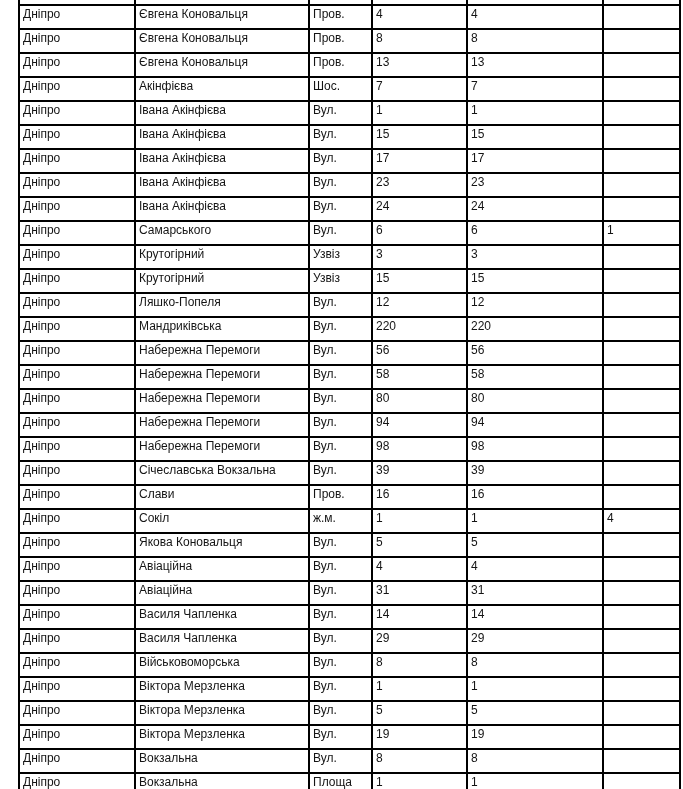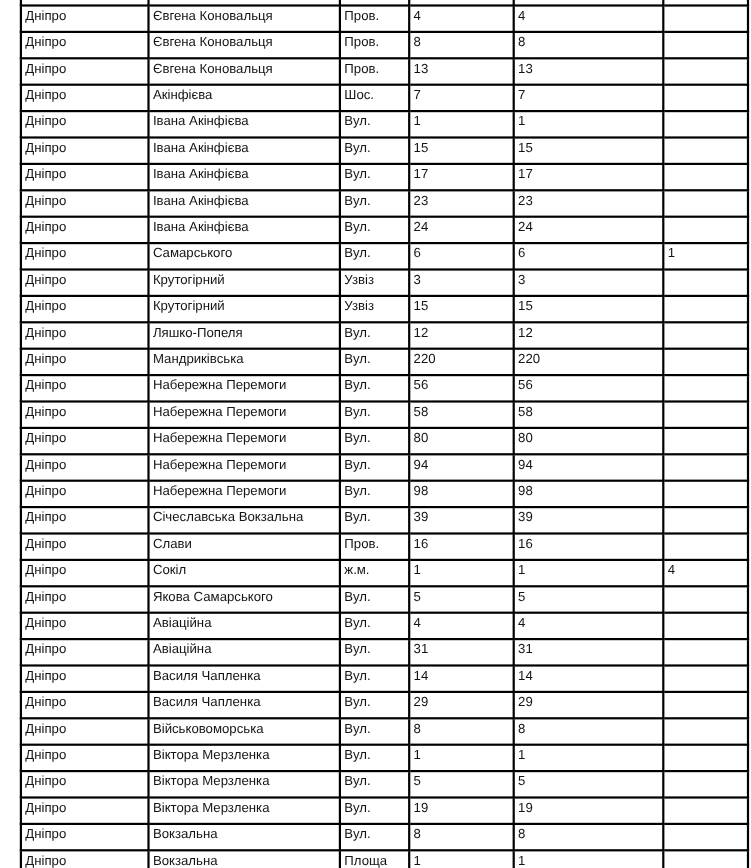--- a/index.html
+++ b/index.html
@@ -248,21 +248,21 @@
         <tr>
           <td>Дніпро</td>
           <td>Сокіл</td>
           <td>ж.м.</td>
           <td>1</td>
           <td>1</td>
           <td>4</td>
         </tr>
         <tr>
           <td>Дніпро</td>
-          <td>Якова Самарського</td>
+          <td>Якова Коновальця</td>
           <td>Вул.</td>
           <td>5</td>
           <td>5</td>
           <td></td>
         </tr>
         <tr>
           <td>Дніпро</td>
           <td>Авіаційна</td>
           <td>Вул.</td>
           <td>4</td>

